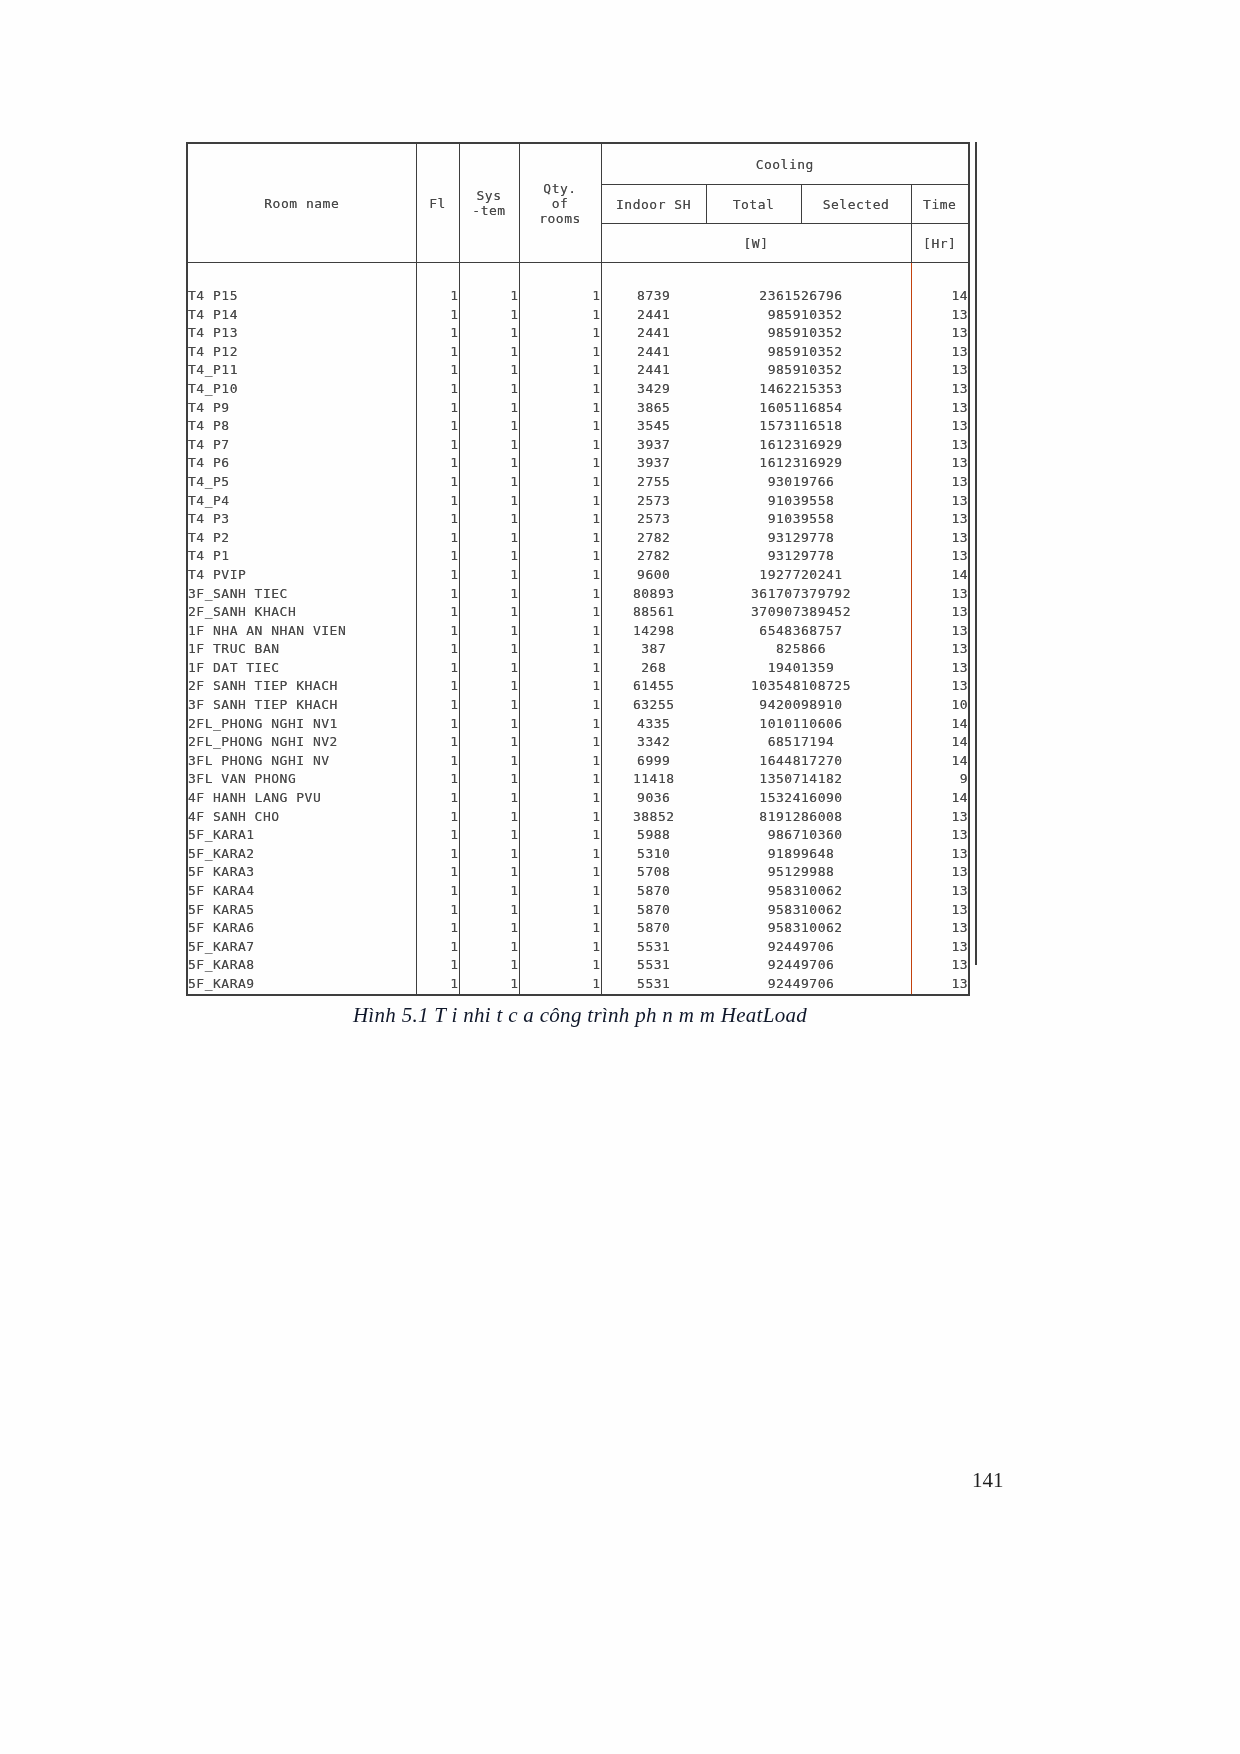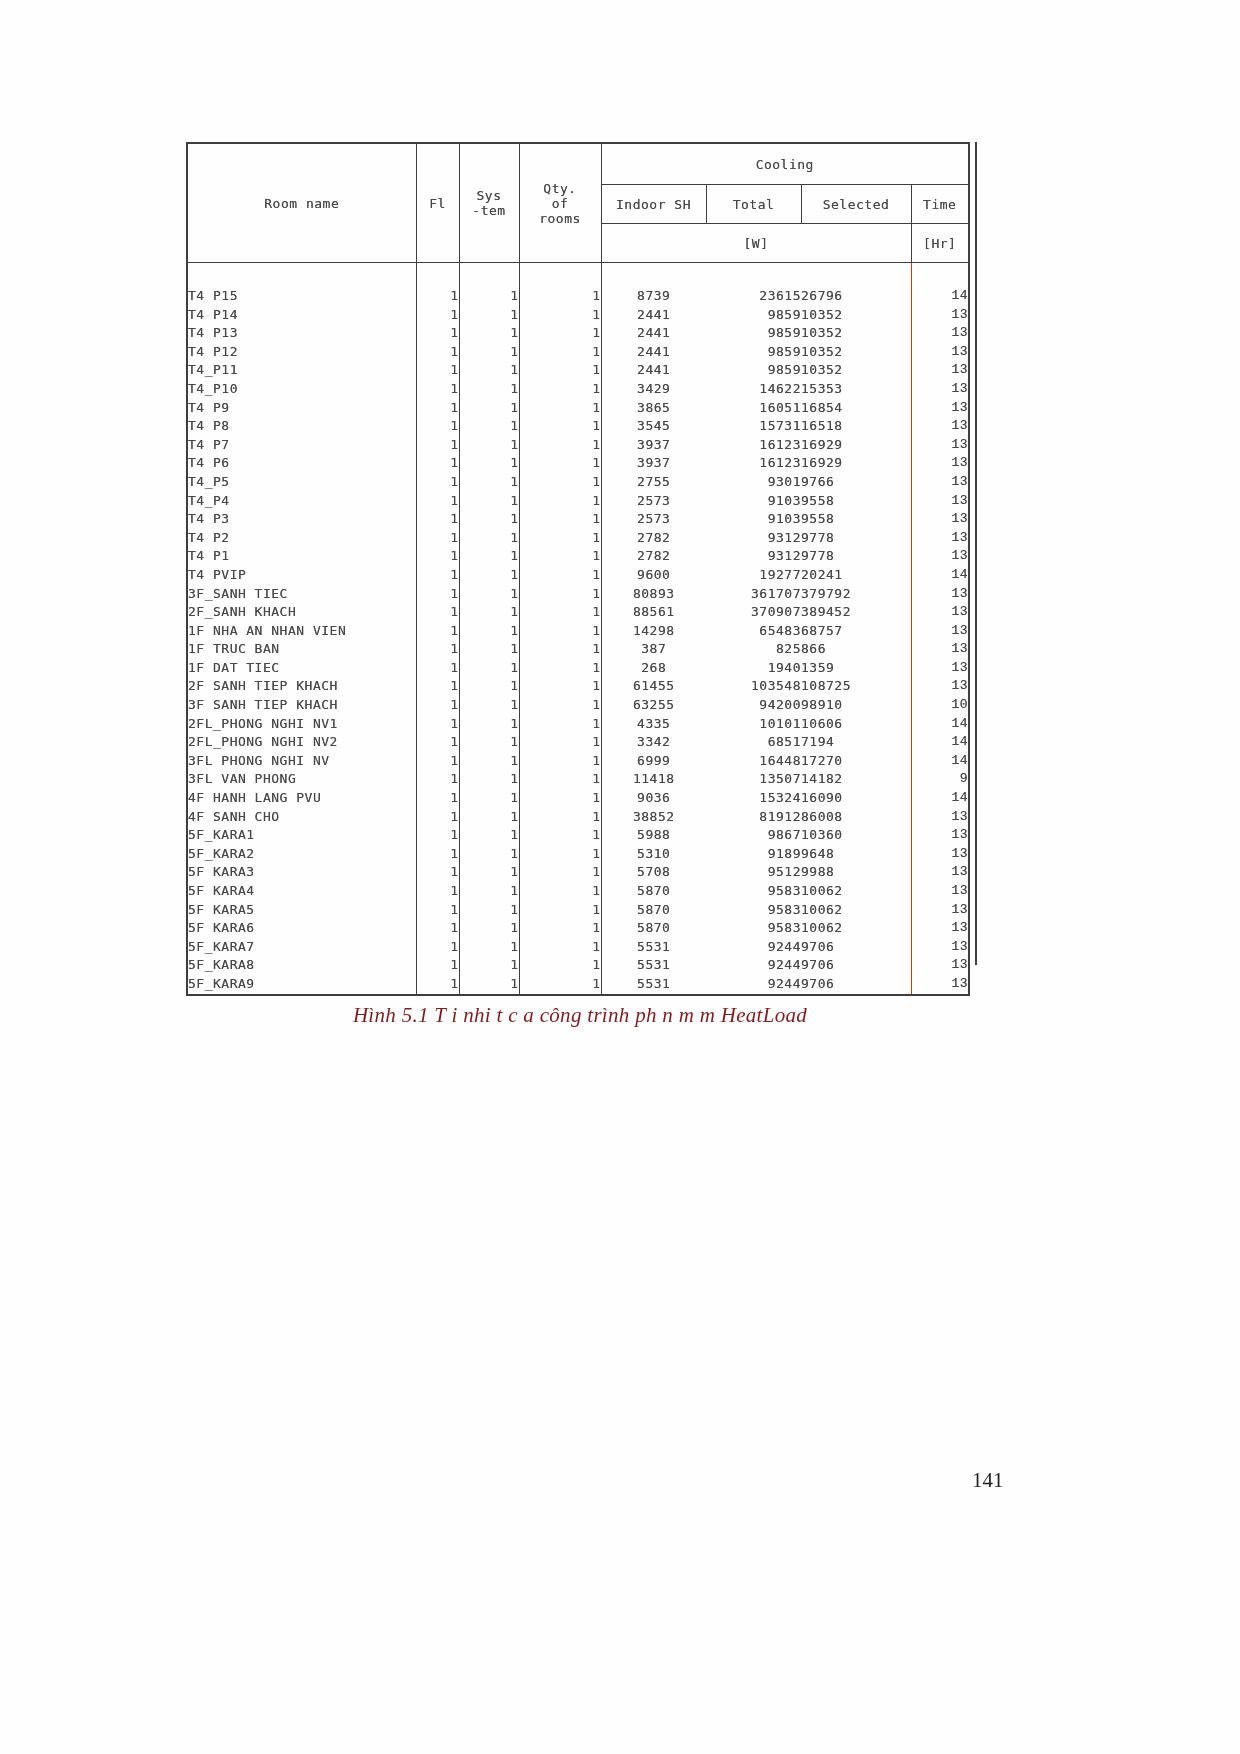--- a/index.html
+++ b/index.html
@@ -62,21 +62,21 @@
     border-top: none;
     border-bottom: none;
   }
   td.c-room  { text-align: left;  padding-left: 11px; border-right: 1px solid #3e3e3e; }
   td.c-fl    { text-align: right; padding-right: 12px; border-right: 1px solid #3e3e3e; }
   td.c-sys   { text-align: right; padding-right: 16px; border-right: 1px solid #3e3e3e; }
   td.c-qty   { text-align: right; padding-right: 24px; border-right: 1px solid #3e3e3e; }
   td.c-ish   { text-align: center; padding-right: 20px; }
   td.c-total { text-align: right; padding-right: 12px; }
   td.c-sel   { text-align: left; padding-right: 12px; border-right: 1px solid #c2410c; }
-  td.c-time  { text-align: right; padding-right: 24px; font-family: Liberation Mono, monospace; }
+  td.c-time  { text-align: right; padding-right: 24px; }
 
   
   .outer-right-line {
     position: absolute;
     left: 789px;
     top: 0px;
     width: 2px;
     height: 823px;
     background: #3e3e3e;
   }
@@ -84,21 +84,21 @@
   
   .caption {
     position: absolute;
     left: 120px;
     top: 1003px;
     width: 920px;
     text-align: center;
     font-family: "Liberation Serif", serif;
     font-style: italic;
     font-size: 21px;
-    color: #7f1d1d;
+    color: #0f172a;
     letter-spacing: 0.3px;
   }
   .page-number {
     position: absolute;
     left: 972px;
     top: 1468px;
     font-family: "Liberation Serif", serif;
     font-size: 21px;
     color: #1f1f1f;
   }

